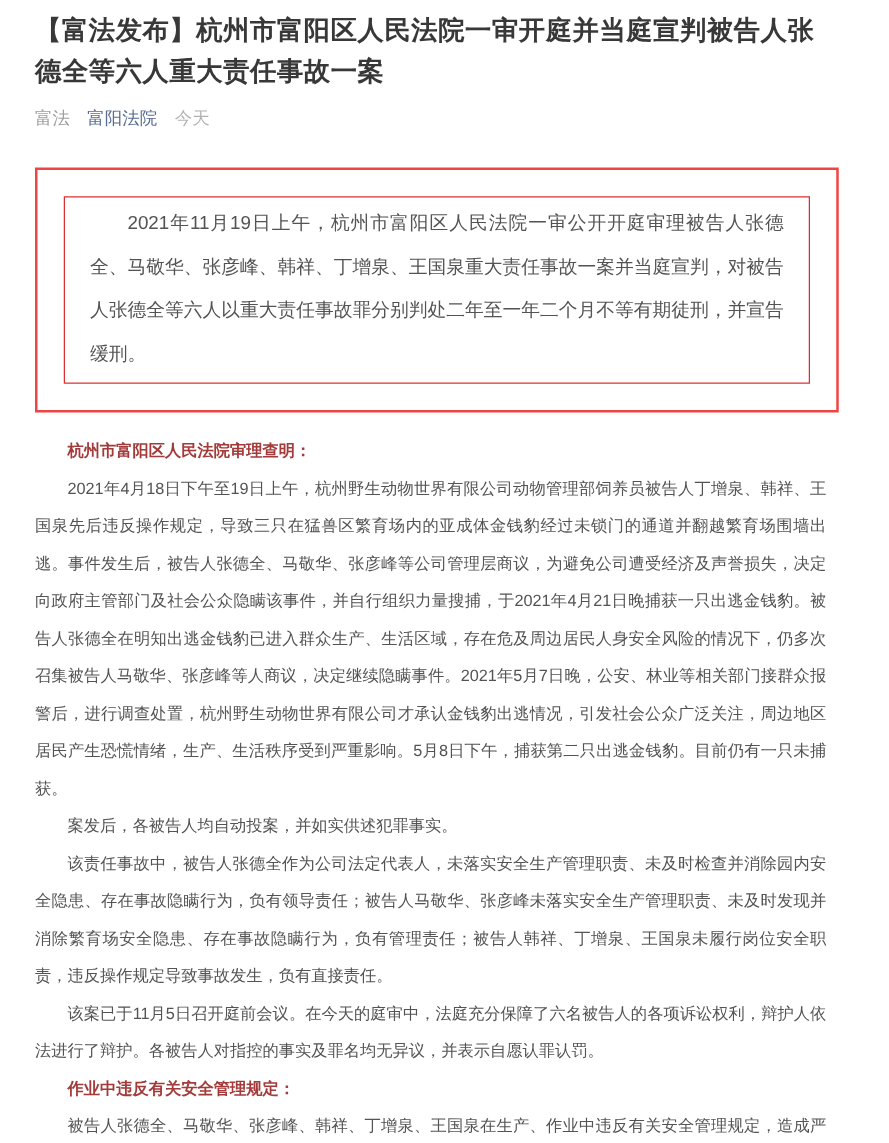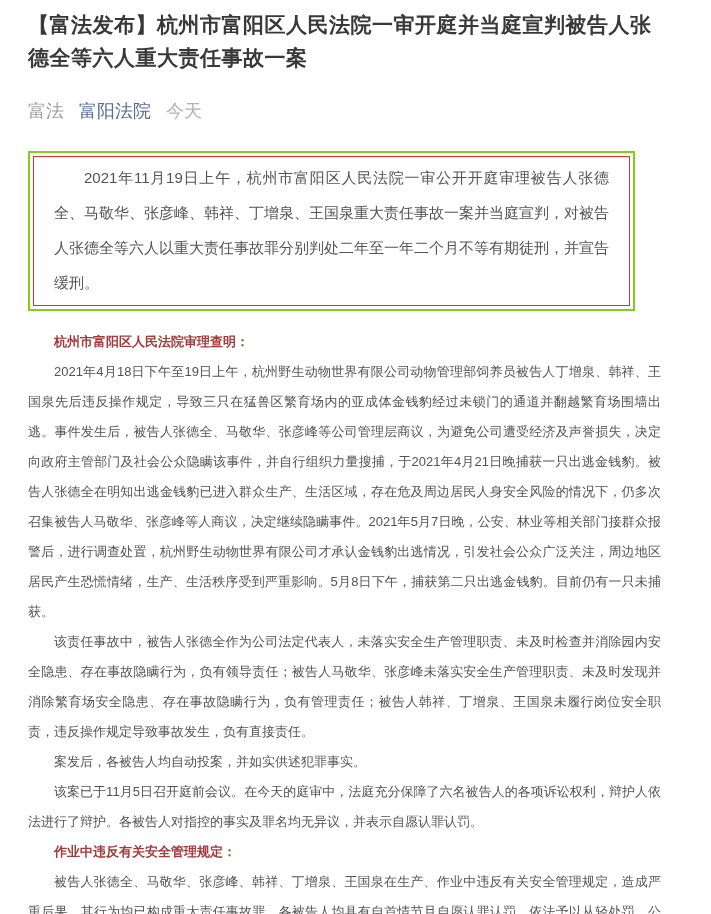--- a/index.html
+++ b/index.html
@@ -20,41 +20,41 @@
   }
   .title {
     font-size: 21px;
     font-weight: 700;
     color: #383838;
     line-height: 33px;
     margin: 0;
     letter-spacing: 0.5px;
   }
   .meta {
-    margin-top: 27px;
-    font-size: 18px;
+    margin-top: 10px;
+    font-size: 14px;
     line-height: 20px;
   }
   .meta .src {
     color: #9e9e9e;
     margin-right: 10px;
   }
   .meta .account {
     color: #576b95;
     text-decoration: none;
     margin-right: 10px;
     cursor: pointer;
   }
   .meta .time {
     color: #b2b2b2;
   }
   .highlight-box {
     margin-top: 30px;
-    border: 2px solid #84cc16;
-    padding: 3px;
+    border: 2px solid #ef4444;
+    padding: 21px;
     width: 597px;
   }
   .highlight-inner {
     border: 1px solid #dc3030;
     padding: 3px 20px 5px 20px;
   }
   .highlight-inner p {
     margin: 0;
     font-size: 15px;
     line-height: 35px;
@@ -96,23 +96,23 @@
       <p>2021年11月19日上午，杭州市富阳区人民法院一审公开开庭审理被告人张德全、马敬华、张彦峰、韩祥、丁增泉、王国泉重大责任事故一案并当庭宣判，对被告人张德全等六人以重大责任事故罪分别判处二年至一年二个月不等有期徒刑，并宣告缓刑。</p>
     </div>
   </div>
 
   <div class="body-text">
 
     <p class="section-heading heading-findings">杭州市富阳区人民法院审理查明：</p>
 
     <p>2021年4月18日下午至19日上午，杭州野生动物世界有限公司动物管理部饲养员被告人丁增泉、韩祥、王国泉先后违反操作规定，导致三只在猛兽区繁育场内的亚成体金钱豹经过未锁门的通道并翻越繁育场围墙出逃。事件发生后，被告人张德全、马敬华、张彦峰等公司管理层商议，为避免公司遭受经济及声誉损失，决定向政府主管部门及社会公众隐瞒该事件，并自行组织力量搜捕，于2021年4月21日晚捕获一只出逃金钱豹。被告人张德全在明知出逃金钱豹已进入群众生产、生活区域，存在危及周边居民人身安全风险的情况下，仍多次召集被告人马敬华、张彦峰等人商议，决定继续隐瞒事件。2021年5月7日晚，公安、林业等相关部门接群众报警后，进行调查处置，杭州野生动物世界有限公司才承认金钱豹出逃情况，引发社会公众广泛关注，周边地区居民产生恐慌情绪，生产、生活秩序受到严重影响。5月8日下午，捕获第二只出逃金钱豹。目前仍有一只未捕获。</p>
 
+    <p>案发后，各被告人均自动投案，并如实供述犯罪事实。</p>
+
     <p>该责任事故中，被告人张德全作为公司法定代表人，未落实安全生产管理职责、未及时检查并消除园内安全隐患、存在事故隐瞒行为，负有领导责任；被告人马敬华、张彦峰未落实安全生产管理职责、未及时发现并消除繁育场安全隐患、存在事故隐瞒行为，负有管理责任；被告人韩祥、丁增泉、王国泉未履行岗位安全职责，违反操作规定导致事故发生，负有直接责任。</p>
-
-    <p>案发后，各被告人均自动投案，并如实供述犯罪事实。</p>
 
     <p>该案已于11月5日召开庭前会议。在今天的庭审中，法庭充分保障了六名被告人的各项诉讼权利，辩护人依法进行了辩护。各被告人对指控的事实及罪名均无异议，并表示自愿认罪认罚。</p>
 
     <p class="section-heading">作业中违反有关安全管理规定：</p>
 
     <p>被告人张德全、马敬华、张彦峰、韩祥、丁增泉、王国泉在生产、作业中违反有关安全管理规定，造成严重后果，其行为均已构成重大责任事故罪。各被告人均具有自首情节且自愿认罪认罚，依法予以从轻处罚，公诉机关提出的量刑建议适当，予以采纳，遂依法作出上述判决。</p>
 
   </div>
 
 </div>

